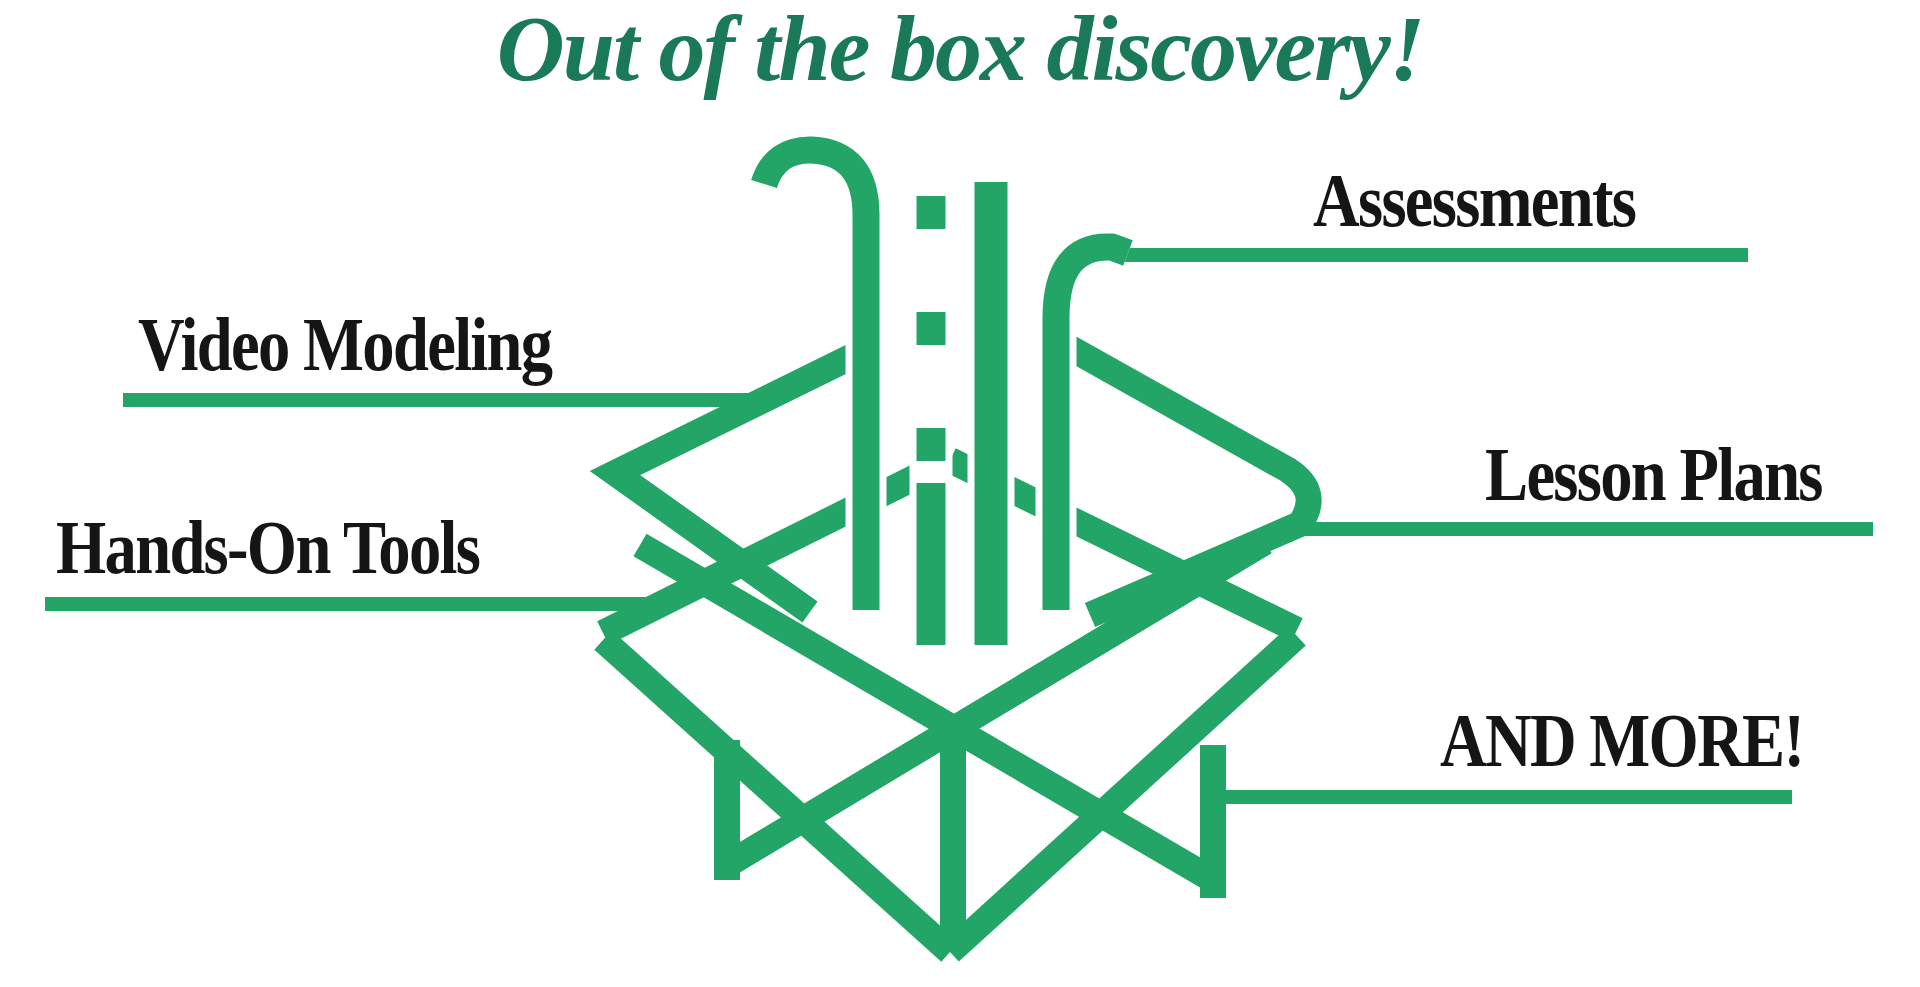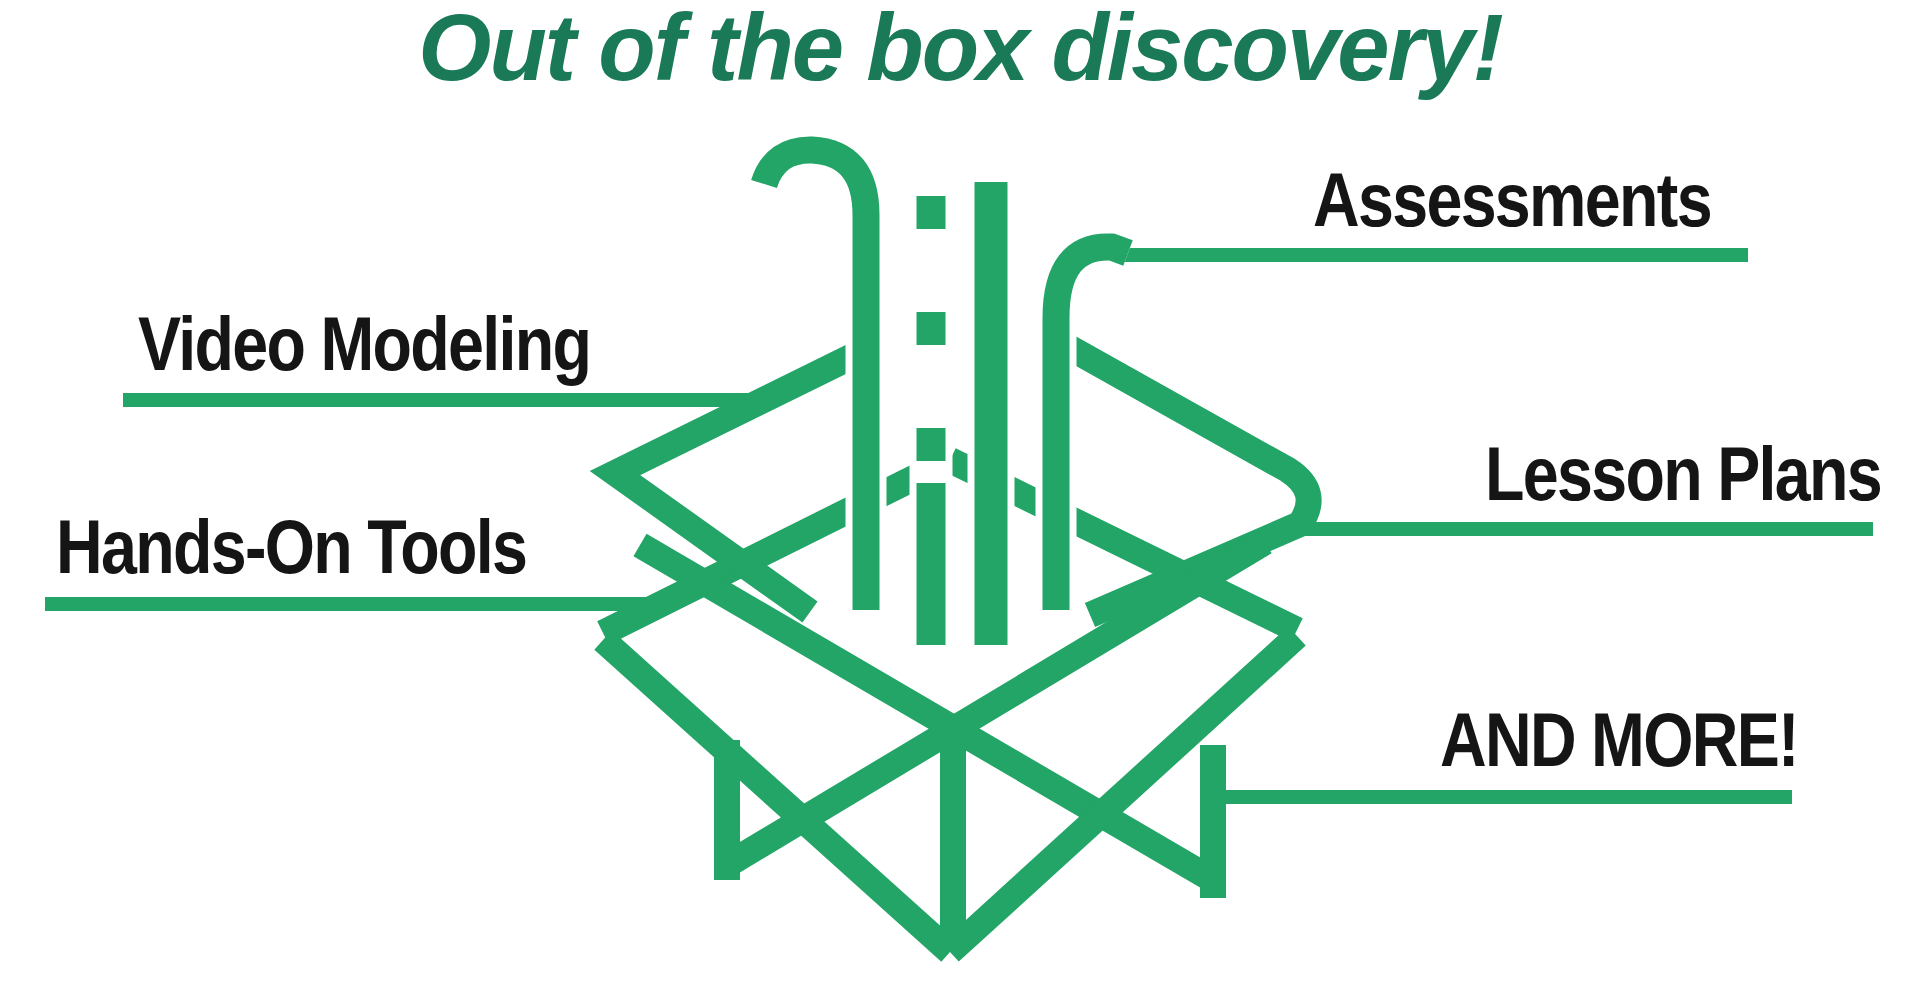--- a/index.html
+++ b/index.html
@@ -1,21 +1,21 @@
 <!DOCTYPE html>
 <html><head>
 <meta charset="utf-8">
 <style>
   html,body{margin:0;padding:0;background:#ffffff;}
   #canvas{
     position:relative;
     width:1920px;height:987px;
     background:#ffffff;
     overflow:hidden;
-    font-family:Liberation Sans, sans-serif;
+    font-family:Liberation Serif, serif;
     border-radius:18px;
   }
   #art{position:absolute;left:0;top:0;width:1920px;height:987px;}
   .title{
     position:absolute;
     left:0;top:-6px;width:1920px;
     text-align:center;
     font-size:94px;
     font-weight:bold;
     font-style:italic;

